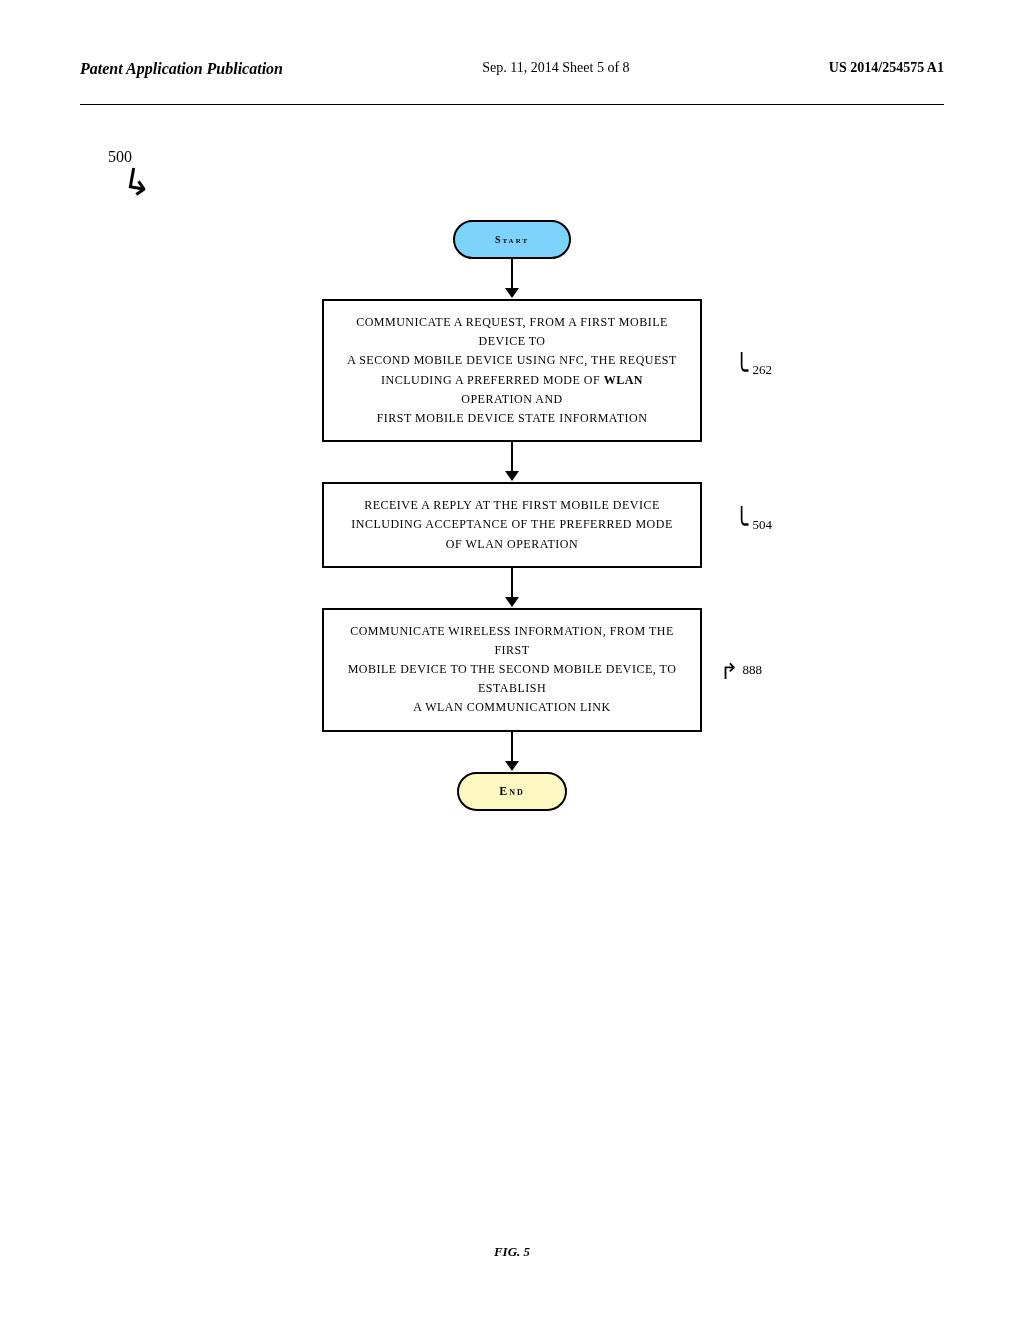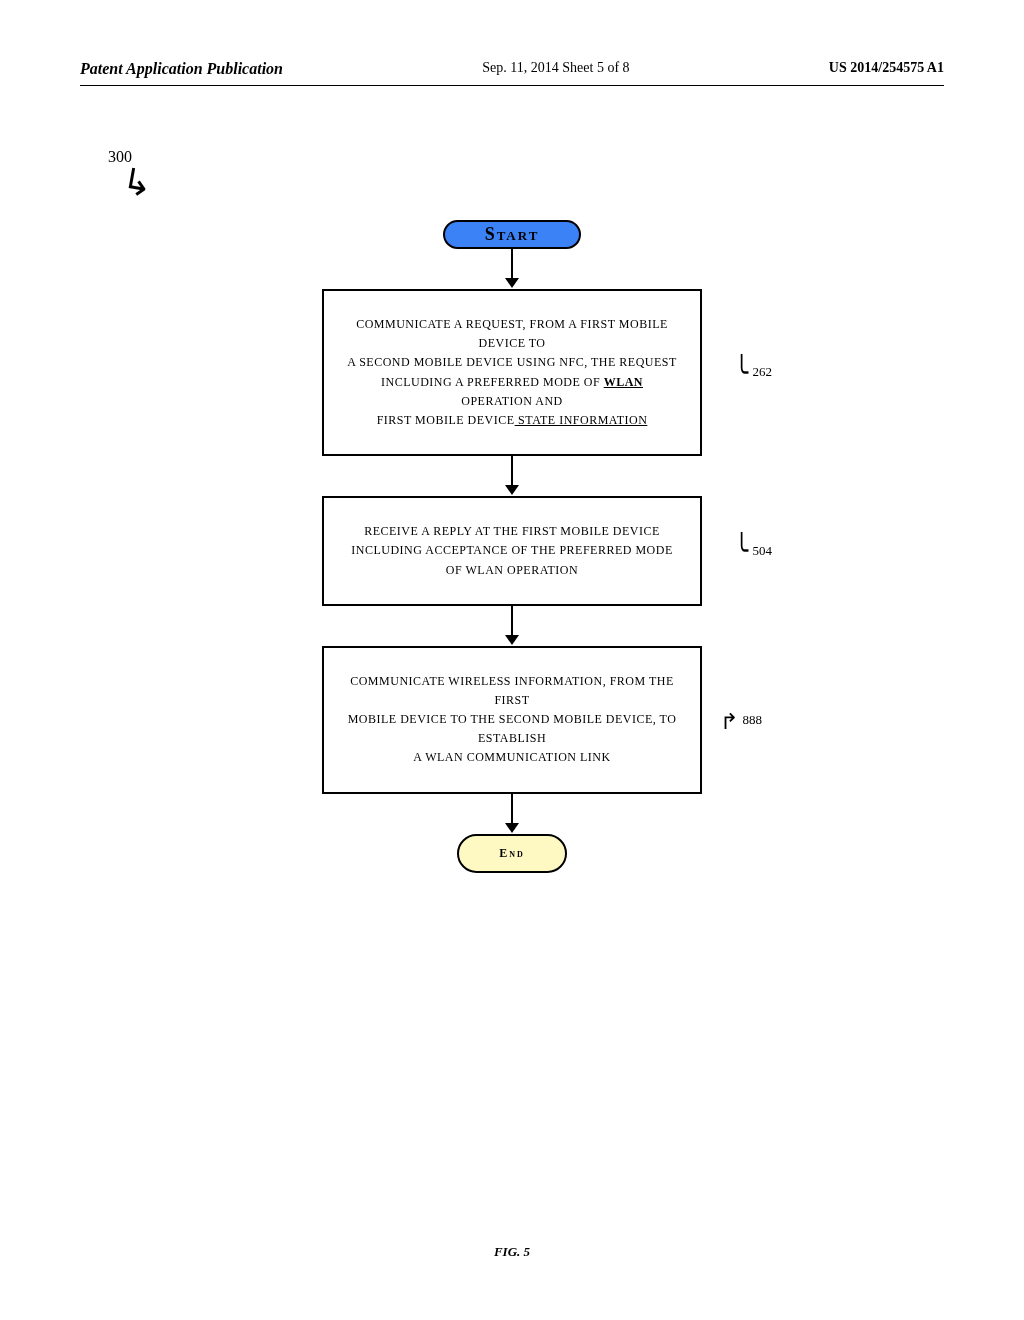--- a/index.html
+++ b/index.html
@@ -25,21 +25,21 @@
       padding: 60px 80px;
     }
 
     
     .header {
       display: flex;
       justify-content: space-between;
       align-items: flex-start;
       margin-bottom: 40px;
       border-bottom: 1px solid #000;
-      padding-bottom: 7px;
+      padding-bottom: 26px;
     }
 
     .header-left {
       font-size: 16px;
       font-weight: bold;
       font-style: italic;
     }
 
     .header-center {
       font-size: 14px;
@@ -71,33 +71,33 @@
       display: flex;
       flex-direction: column;
       align-items: center;
       gap: 0;
     }
 
     
     .shape-start {
       border: 2px solid #000;
       border-radius: 30px;
-      padding: 2px 40px;
-      font-size: 18px;
+      padding: 12px 40px;
+      font-size: 10px;
       font-variant: small-caps;
       letter-spacing: 2px;
-      background: #3b82f6;
+      background: #7dd3fc;
       text-align: center;
       font-weight: bold;
     }
 
     
     .shape-box {
       border: 2px solid #000;
-      padding: 24px 20px;
+      padding: 12px 20px;
       font-size: 12px;
       background: #fff;
       text-align: center;
       font-variant: small-caps;
       letter-spacing: 0.5px;
       line-height: 1.6;
       width: 380px;
     }
 
     
@@ -163,39 +163,39 @@
 
 <div class="page">
 
   <div class="header">
     <div class="header-left">Patent Application Publication</div>
     <div class="header-center">Sep. 11, 2014   Sheet 5 of 8</div>
     <div class="header-right">US 2014/254575 A1</div>
   </div>
 
   <div style="position: absolute; top: 148px; left: 108px;">
-    <span>300</span>
+    <span>500</span>
   </div>
 
   <div style="position: absolute; top: 162px; left: 122px; font-size: 36px; color: #000; transform: rotate(10deg); font-family: serif;">↳</div>
 
   <div class="flowchart">
 
     <div class="shape-start">
       <span>Start</span>
     </div>
 
     <div class="arrow-down"></div>
 
     <div class="box-wrapper">
       <div class="shape-box">
         COMMUNICATE A REQUEST, FROM A FIRST MOBILE DEVICE TO<br>
         A SECOND MOBILE DEVICE USING NFC, THE REQUEST<br>
-        INCLUDING A PREFERRED MODE OF <span style="font-weight:bold; text-decoration:underline;">WLAN</span> OPERATION AND<br>
-        FIRST MOBILE DEVICE<span style="text-decoration:underline;"> STATE INFORMATION</span>
+        INCLUDING A PREFERRED MODE OF <span style="font-weight:bold; ">WLAN</span> OPERATION AND<br>
+        FIRST MOBILE DEVICE<span style=""> STATE INFORMATION</span>
       </div>
       <div class="ref-label">
         <span style="font-size:22px; transform:scaleX(-1) scaleY(1.4); display:inline-block; line-height:0.9;">╯</span>
         <span>262</span>
       </div>
     </div>
 
     <div class="arrow-down"></div>
 
     <div class="box-wrapper">

